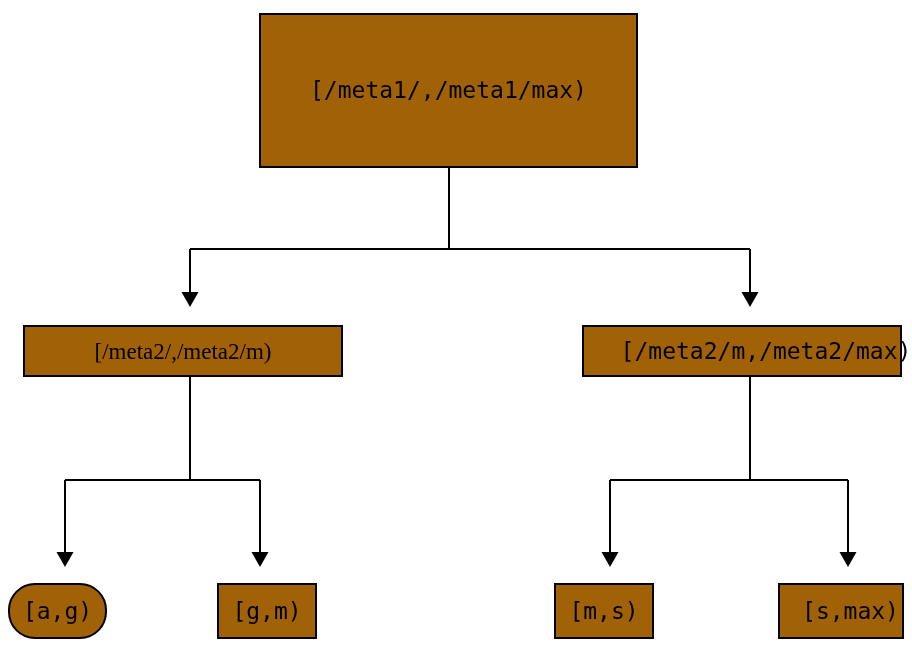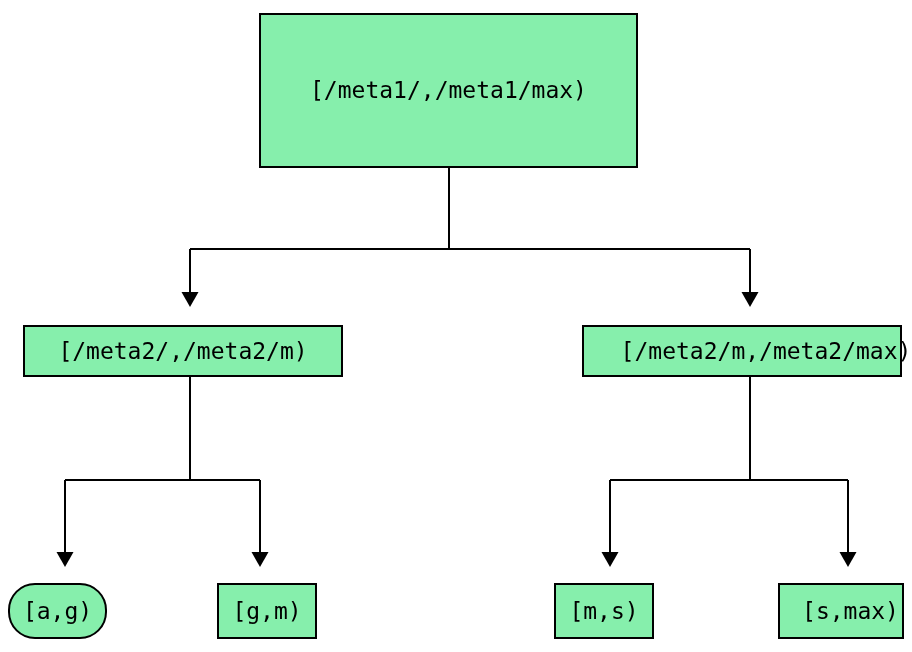--- a/index.html
+++ b/index.html
@@ -20,30 +20,30 @@
     position: absolute;
     left: 0;
     top: 0;
     width: 912px;
     height: 652px;
   }
   .node {
     position: absolute;
     box-sizing: border-box;
     border: 2px solid #000000;
-    background: #86efac;
+    background: #a16207;
     display: flex;
     align-items: center;
     justify-content: center;
     font-size: 23px;
     line-height: 1;
     white-space: nowrap;
   }
   .node-root  { left: 259px; top: 13px;  width: 379px; height: 155px; }
-  .node-l2a   { left: 23px;  top: 325px; width: 320px; height: 52px; }
+  .node-l2a   { left: 23px;  top: 325px; width: 320px; height: 52px; font-family: Liberation Serif, serif; }
   .node-l2b   { left: 582px; top: 325px; width: 320px; height: 52px; padding-left: 48px; }
   .node-leaf0 { left: 8px;   top: 583px; width: 99px;  height: 56px; border-radius: 27px; }
   .node-leaf1 { left: 217px; top: 583px; width: 100px; height: 56px; }
   .node-leaf2 { left: 554px; top: 583px; width: 100px; height: 56px; }
   .node-leaf3 { left: 778px; top: 583px; width: 126px; height: 56px; padding-left: 19px; }
 </style>
 </head>
 <body>
 
 <div class="canvas">

